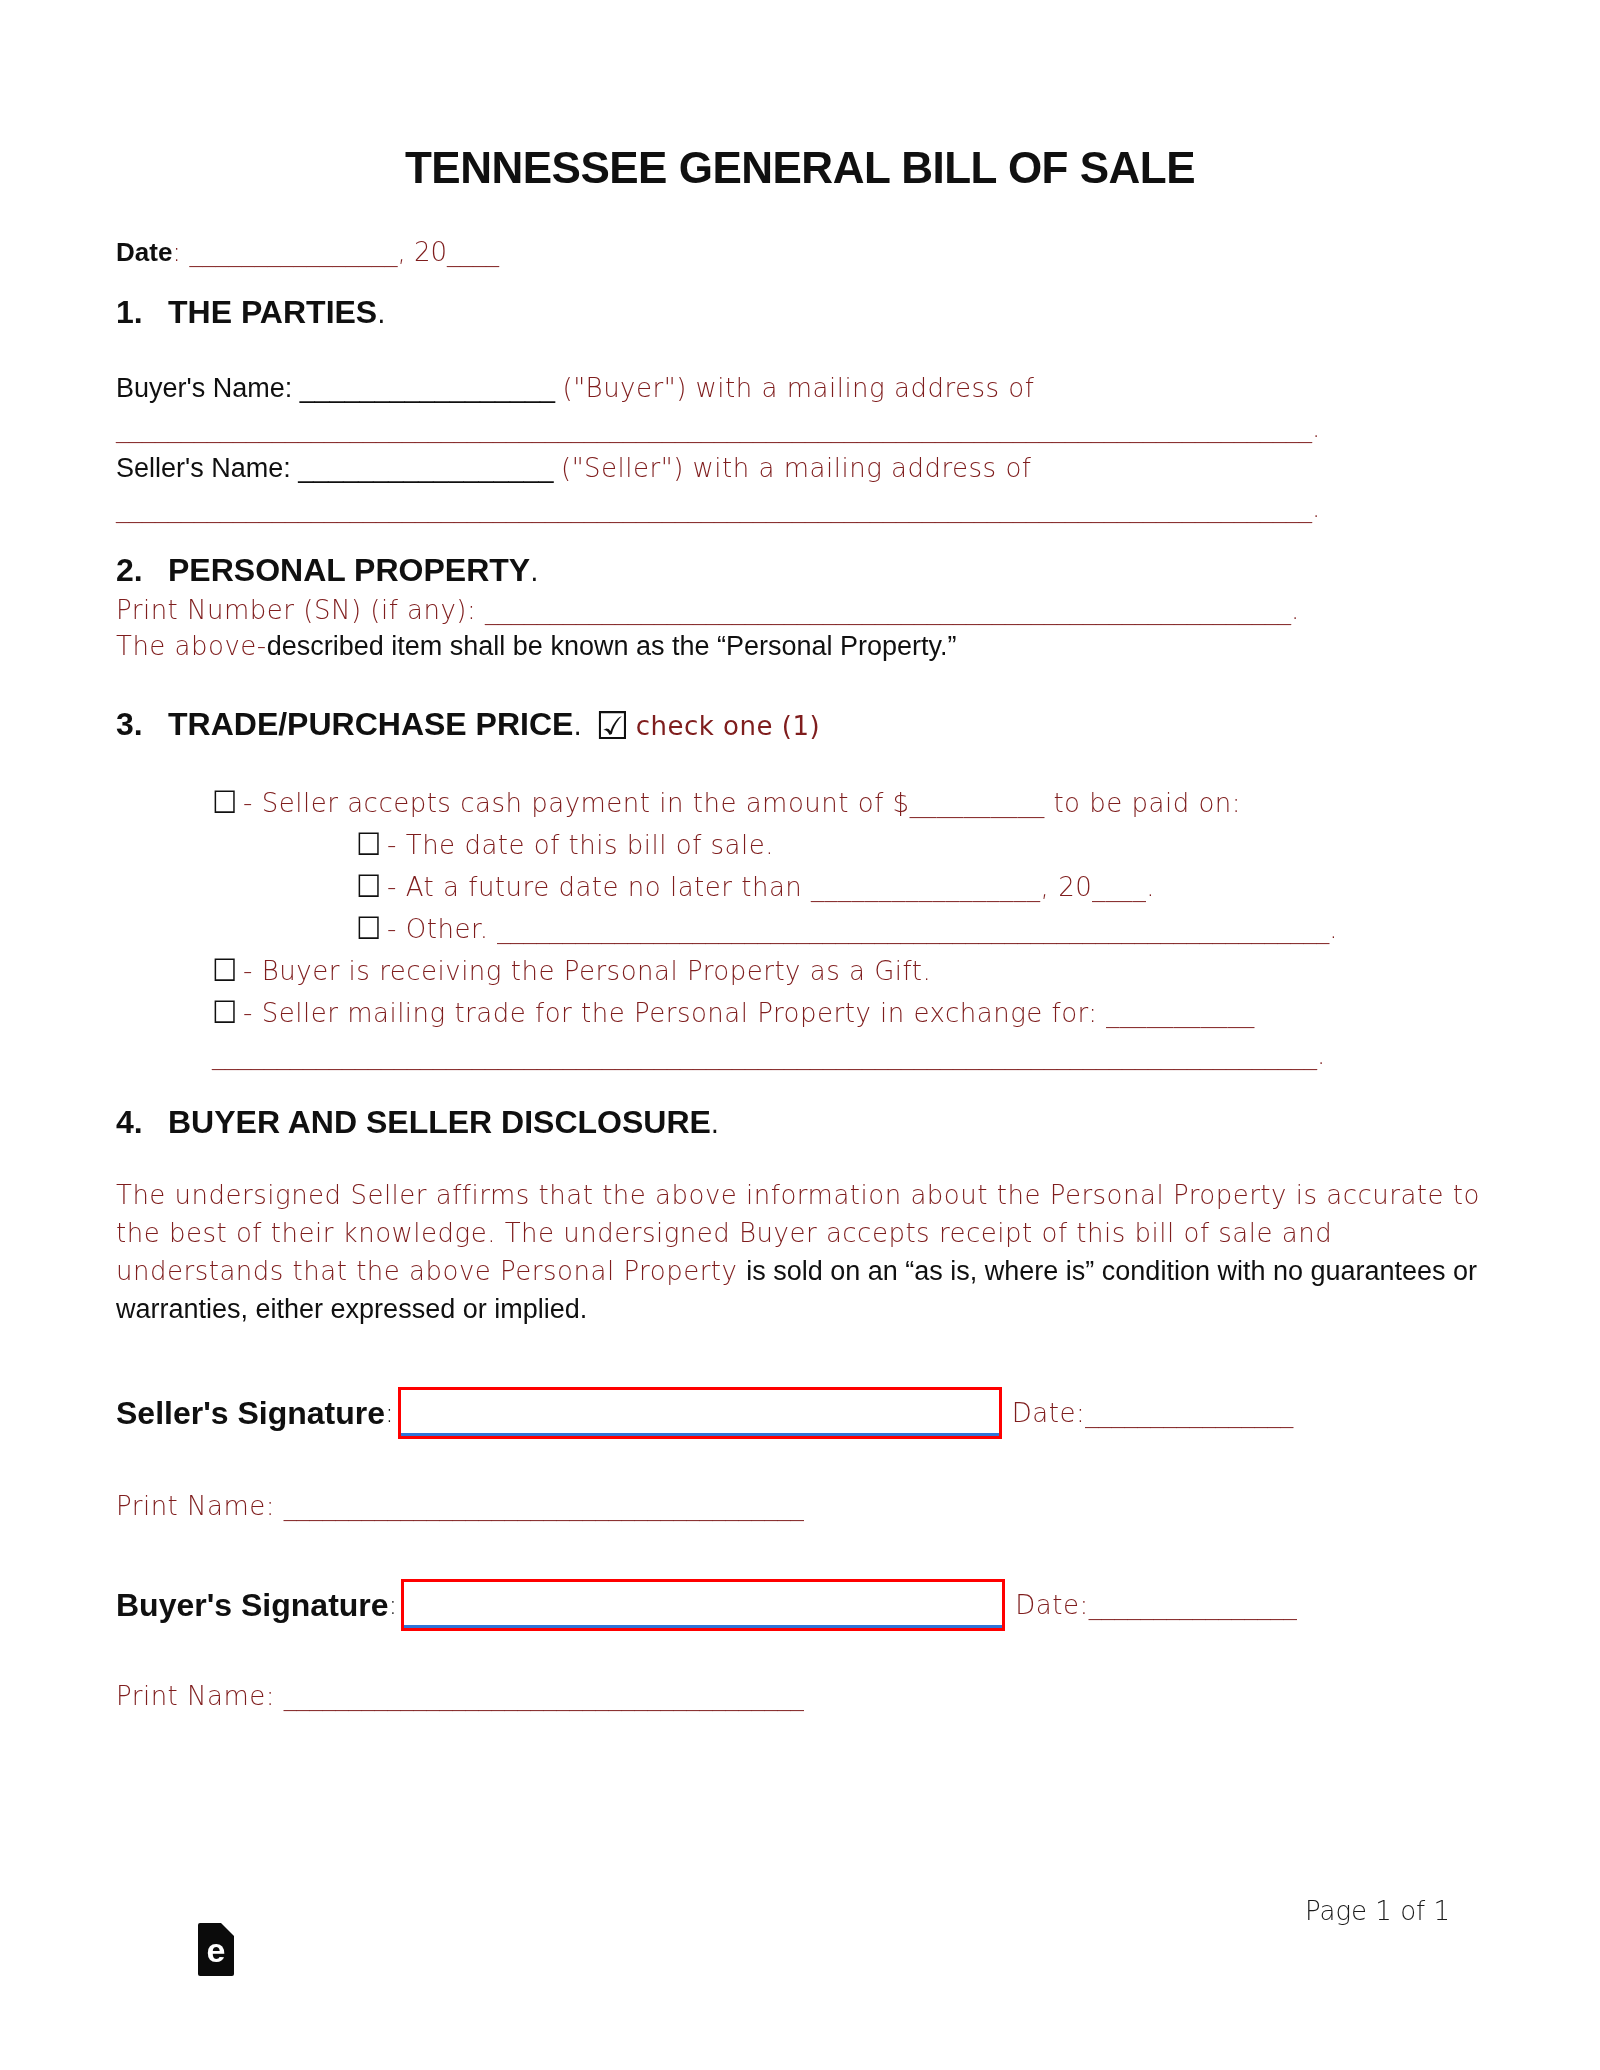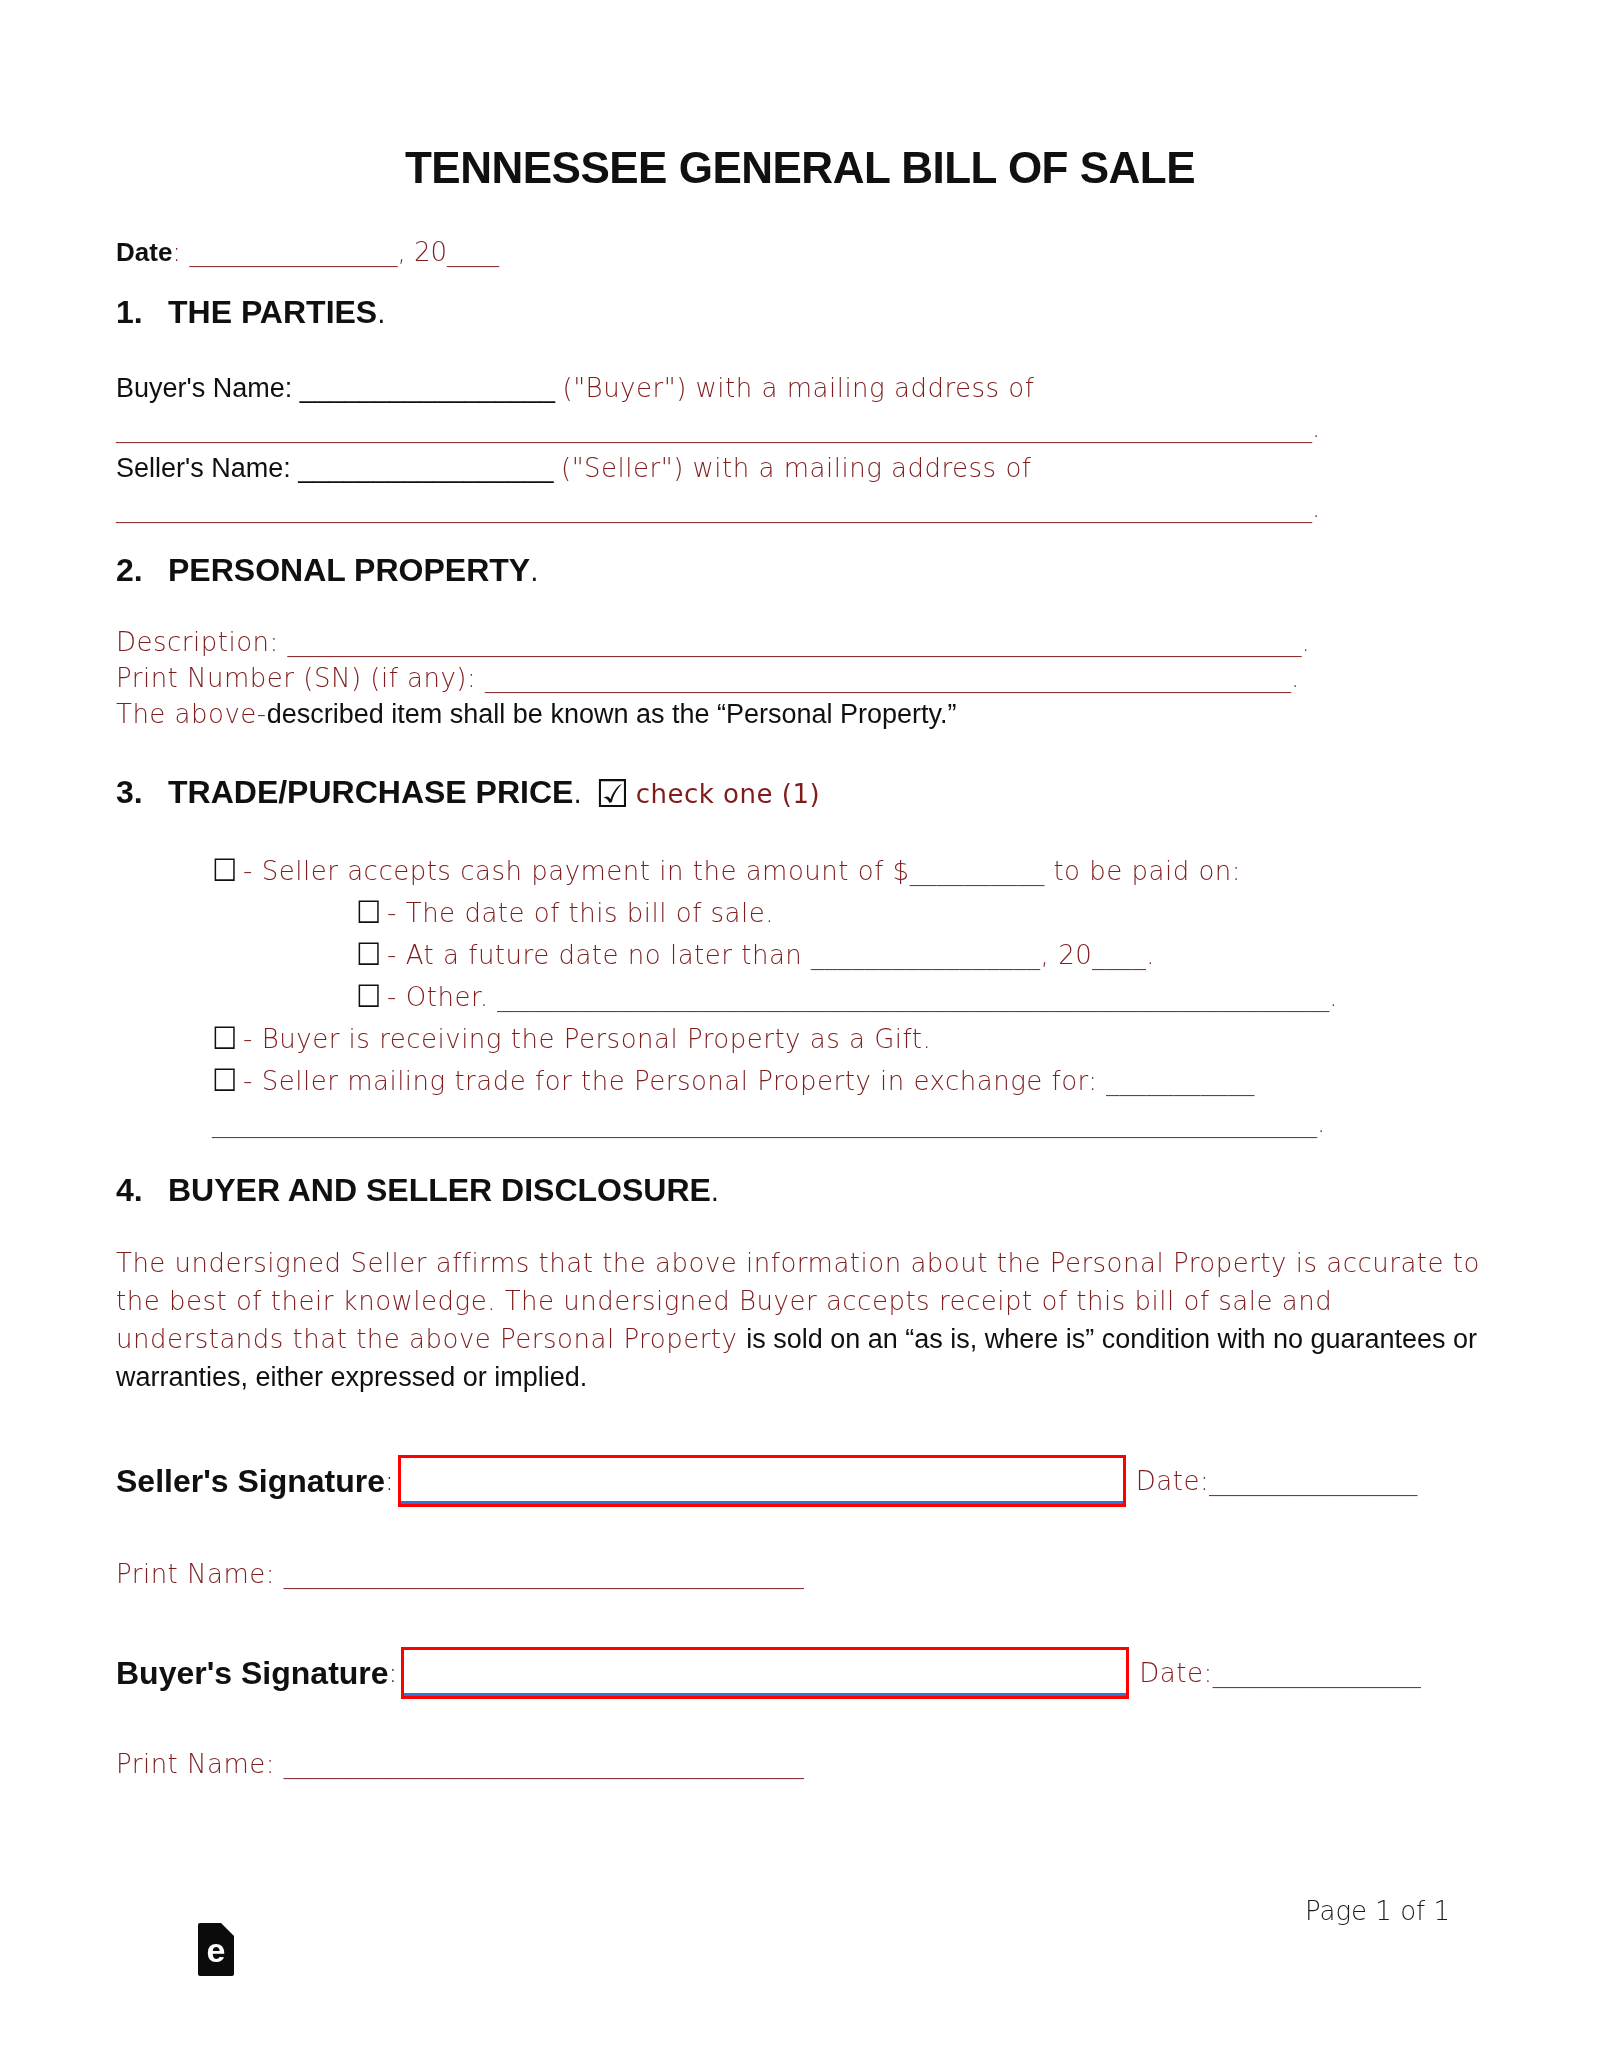--- a/index.html
+++ b/index.html
@@ -79,21 +79,21 @@
     white-space:nowrap;
   }
   .mt-sigseller{margin-top:56px;}
   .mt-print1{margin-top:44px;}
   .mt-sigbuyer{margin-top:50px;}
   .mt-print2{margin-top:42px;}
   .siglabel{font-size:32px;}
   .sigcolon{font-family:"DejaVu Sans",sans-serif;font-weight:200;font-size:26px;}
   .sigfield{
     box-sizing:border-box;
-    width:728px;height:52px;
+    width:604px;height:52px;
     border:3px solid #ff0000;
     margin-left:4px;
     display:flex;
     align-items:flex-end;
     overflow:hidden;
     flex:0 0 auto;
   }
   .sigblank{
     display:block;
     width:100%;
@@ -166,23 +166,20 @@
       <span class="reg">Seller's Name: </span><span class="reg bl">_________________ </span><span class="thin">("Seller") with a mailing address of</span>
     </div>
     <div class="row">
       <span class="thin bl">____________________________________________________________________________________________.</span>
     </div>
 
     <div class="heading mt-s2">
       <span class="num">2.</span><span>PERSONAL PROPERTY</span><span class="hperiod">.</span>
     </div>
 
-    <div class="row s2row mt-desc">
-      <span class="thin">Description: </span><span class="thin bl">______________________________________________________________________________.</span>
-    </div>
     <div class="row s2row">
       <span class="thin">Print Number (SN) (if any): </span><span class="thin bl">______________________________________________________________.</span>
     </div>
     <div class="row s2row">
       <span class="thin">The above-</span><span class="reg">described item shall be known as the “Personal Property.”</span>
     </div>
 
     <div class="heading mt-s3">
       <span class="num">3.</span><span>TRADE/PURCHASE PRICE</span><span class="hperiod">.</span><span class="bigcheck">☑</span><span class="thin checknote">check one (1)</span>
     </div>

